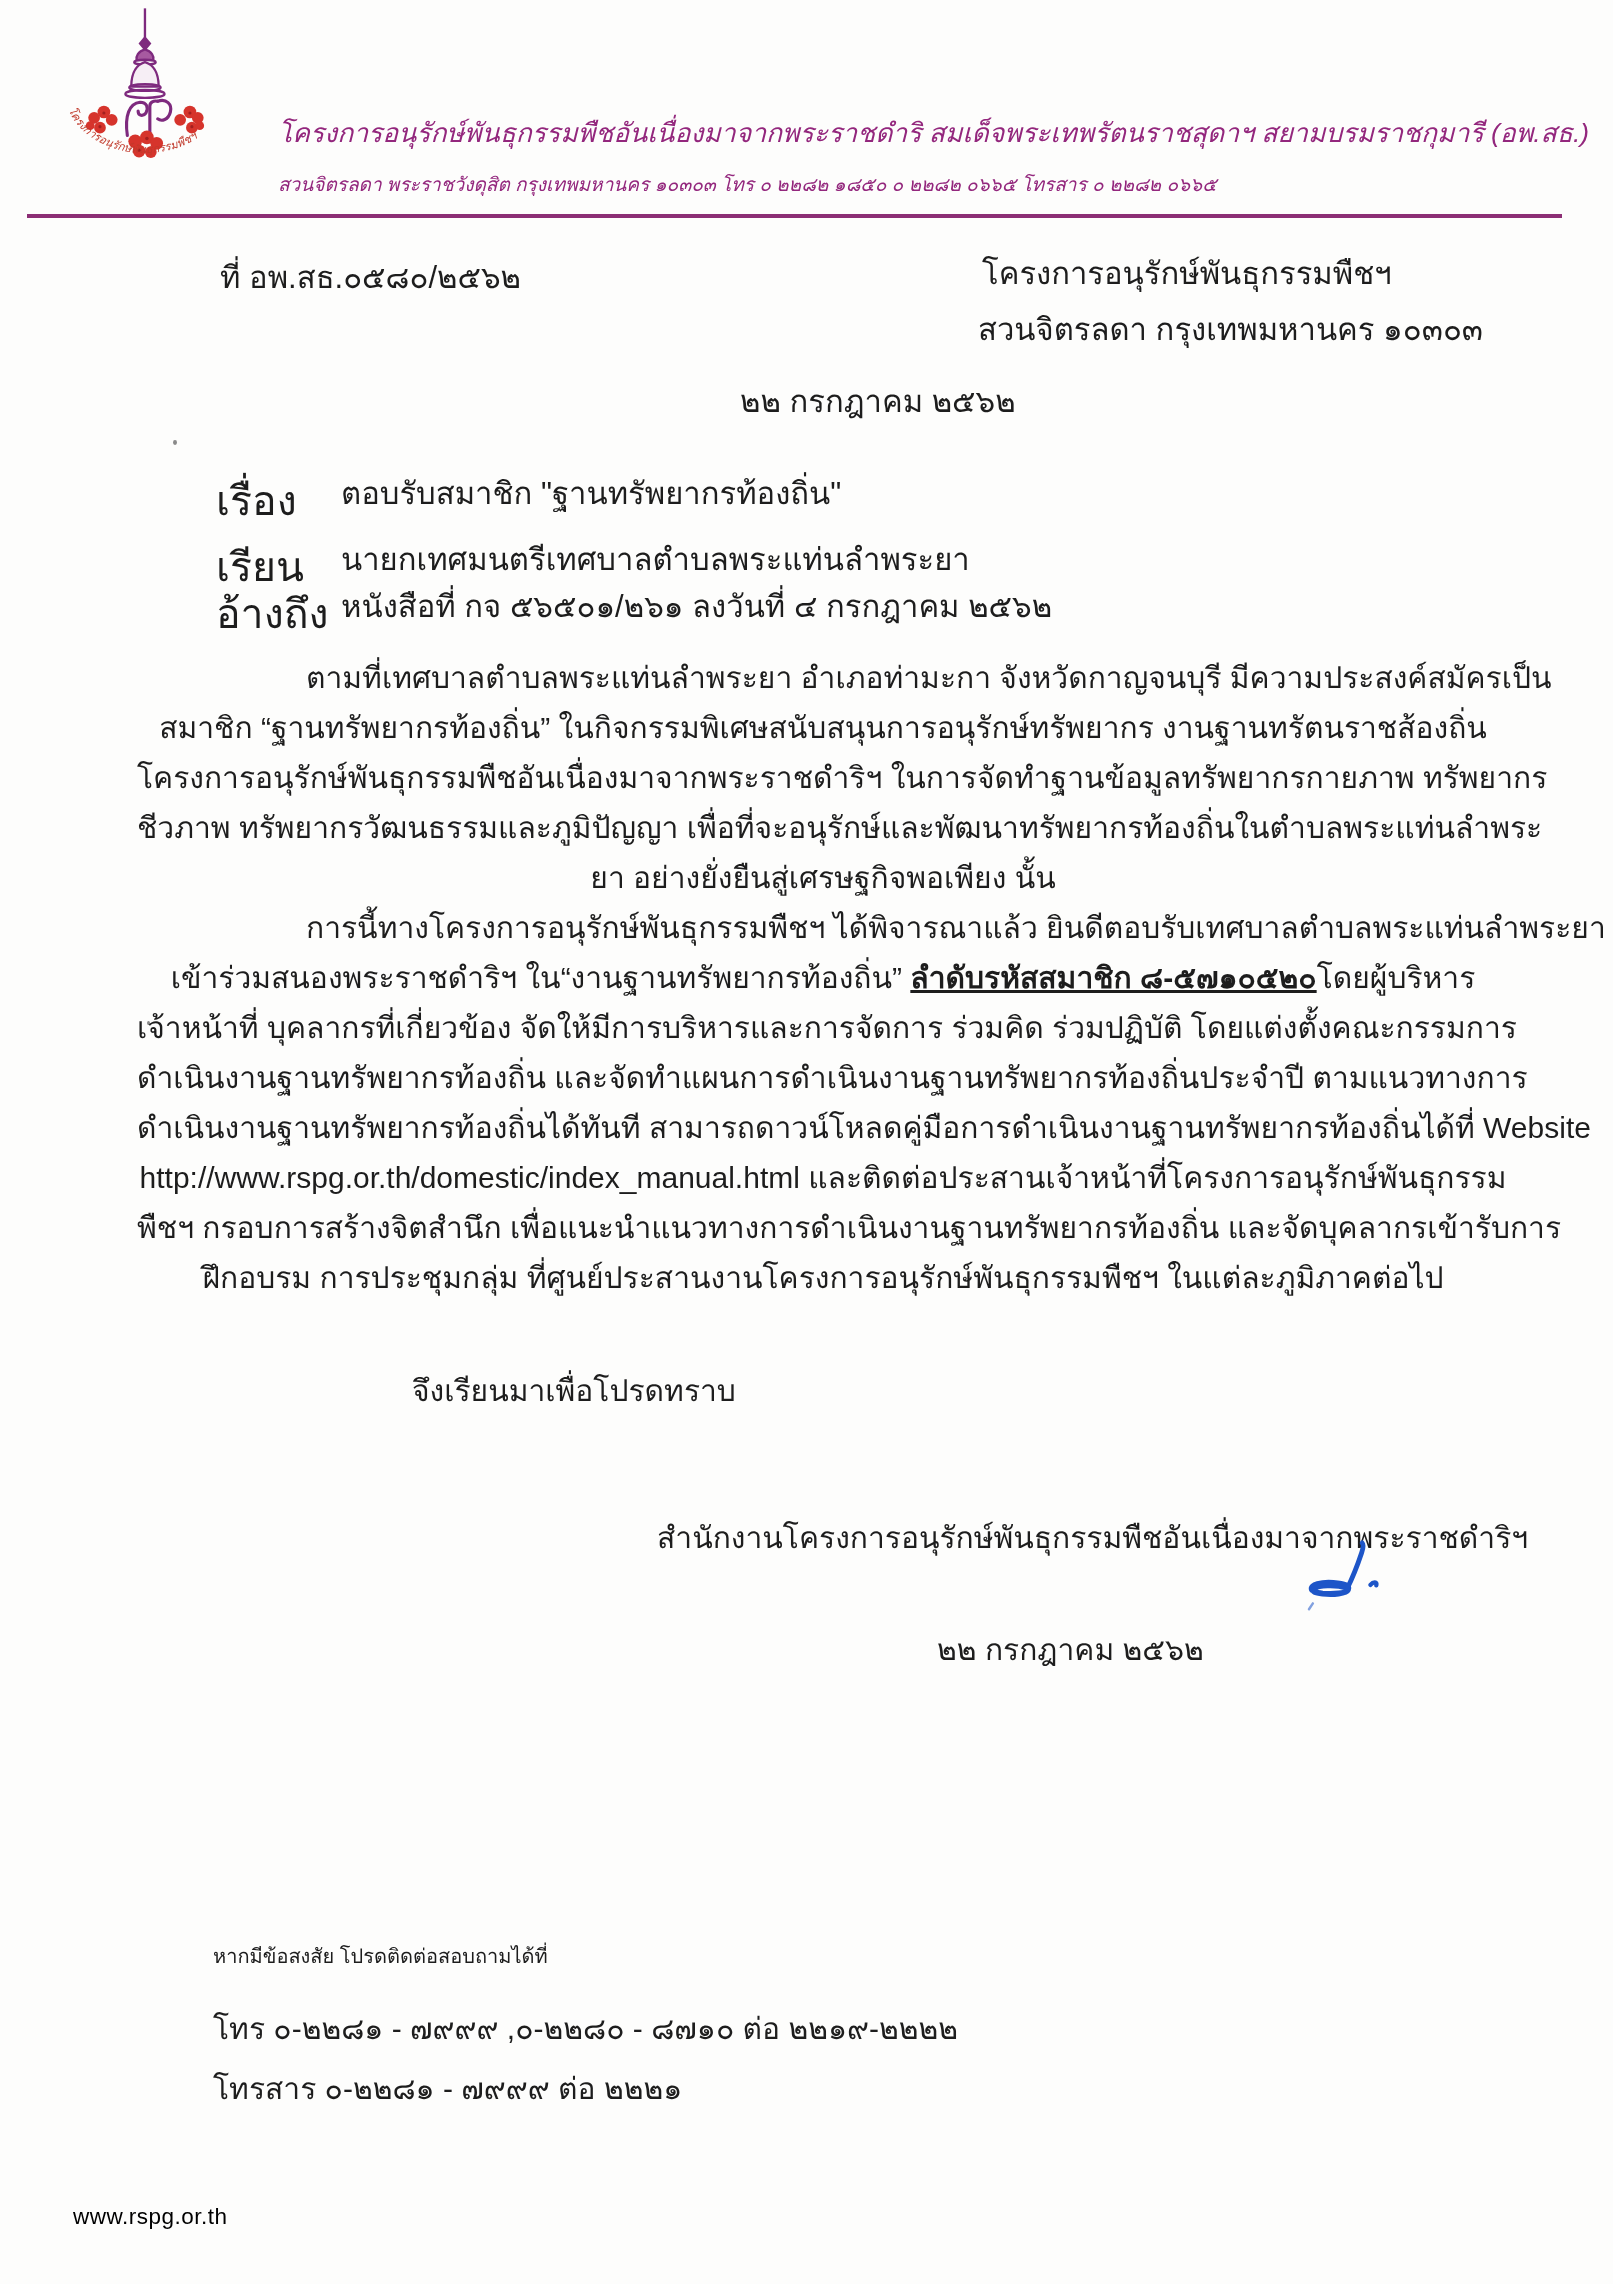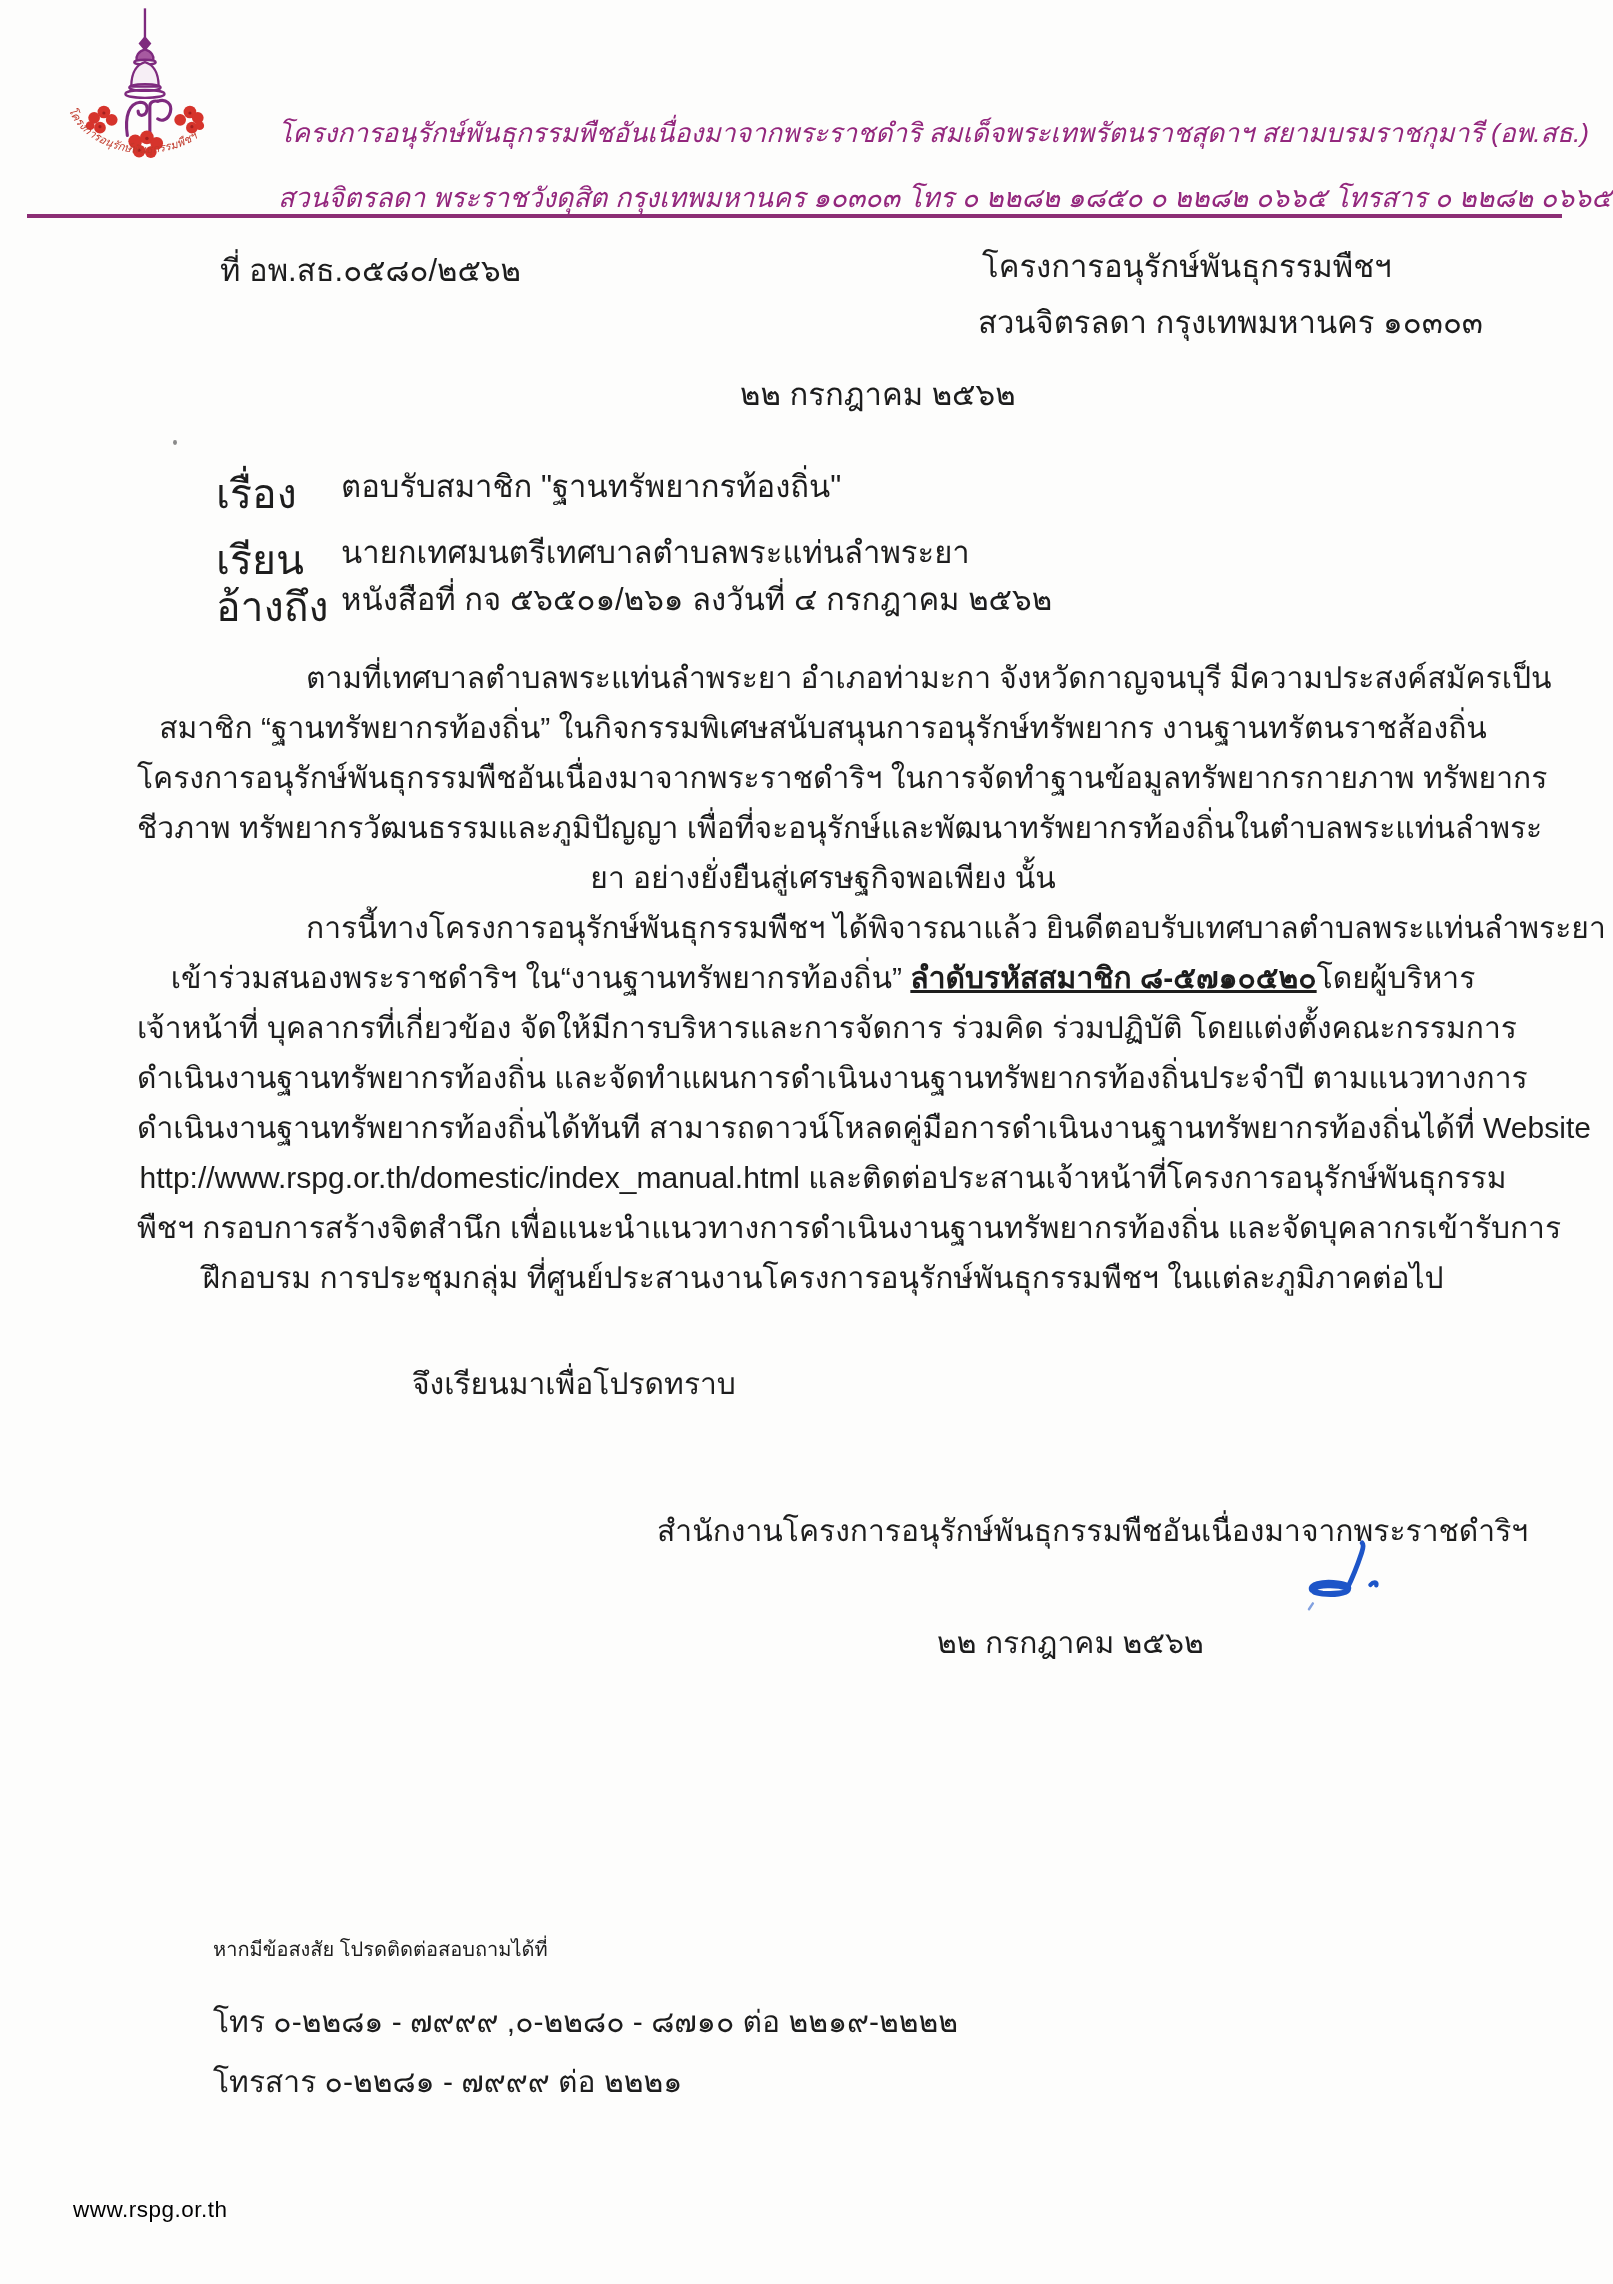--- a/index.html
+++ b/index.html
@@ -2,26 +2,26 @@
 <html><head>
 <meta charset="utf-8">
 <style>
   html,body{margin:0;padding:0;background:#e8e8e8;}
   .page{
     position:relative;width:1613px;height:2285px;margin:0 auto;
     background:#fdfdfc;overflow:hidden;
     font-family:"Liberation Sans","DejaVu Sans",sans-serif;
     color:#1d1d1d;
   }
-  .abs{position:absolute;white-space:nowrap;}
+  .abs{position:absolute;white-space:nowrap;margin-top:7px;}
   
   .logo{position:absolute;left:55px;top:3.9px;width:176px;height:172px;}
   .lh-line{position:absolute;left:278px;font-style:italic;color:#93277d;white-space:nowrap;margin-top:36px;}
   .lh1{top:76px;font-size:26.5px;}
-  .lh2{top:140px;font-size:27px;}
+  .lh2{top:133px;font-size:19px;}
   .rule{position:absolute;left:27.4px;top:214px;width:1535px;height:3.9px;background:#8c2e75;}
   
   .ref-no{left:220px;top:245px;font-size:31px;}
   .sender-org{left:982px;top:241px;font-size:31px;}
   .sender-addr{left:978px;top:297px;font-size:31px;}
   .doc-date{left:740px;top:369px;font-size:31px;}
   .speck{position:absolute;background:#8a8a8a;border-radius:50%;}
   
   .row-label{left:216px;font-size:41px;}
   .row-value{left:341px;font-size:31px;}

